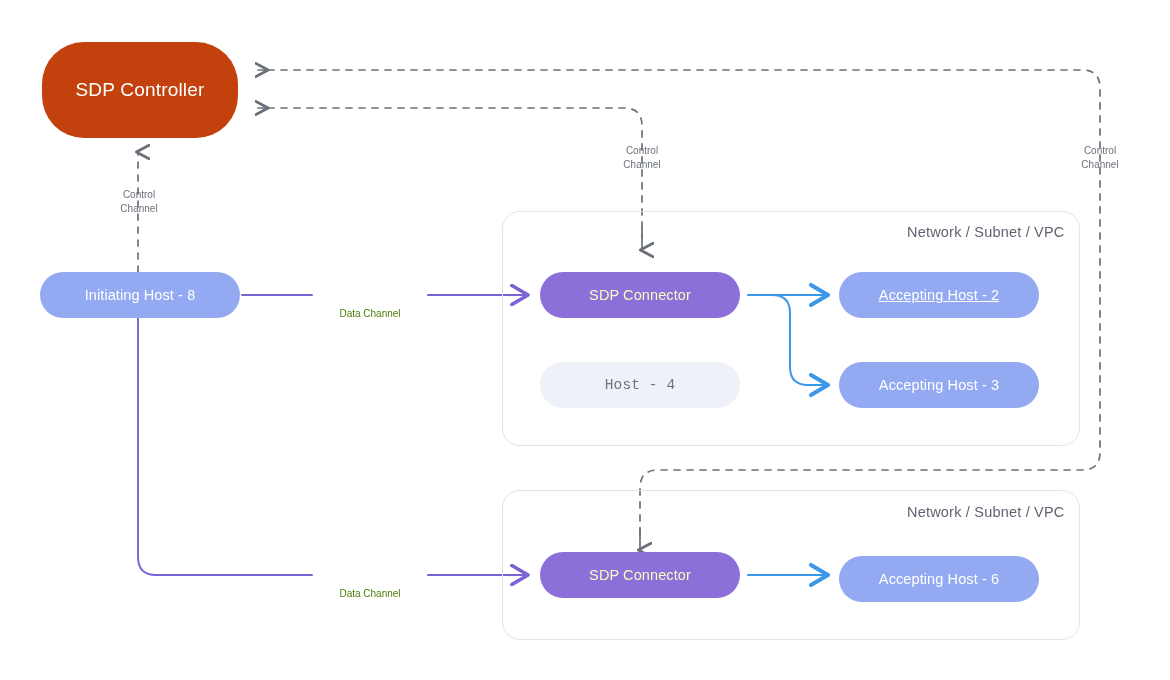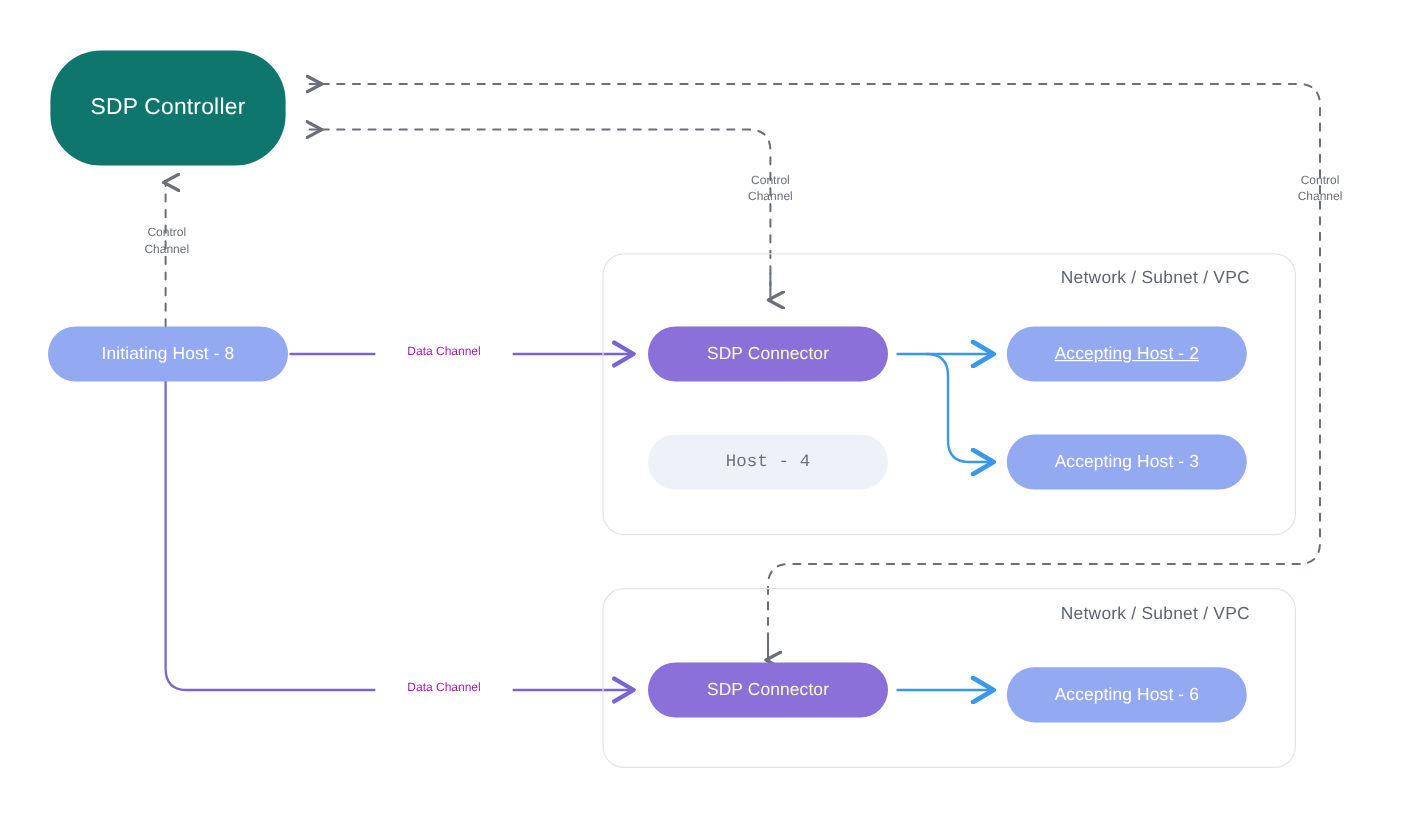--- a/index.html
+++ b/index.html
@@ -28,21 +28,21 @@
   .node {
     position: absolute;
     display: flex;
     align-items: center;
     justify-content: center;
     box-sizing: border-box;
     text-align: center;
     white-space: nowrap;
   }
   .node-controller {
-    background: #0f766e;
+    background: #c2410c;
     color: #ffffff;
     border-radius: 42px;
     font-size: 19px;
     letter-spacing: 0.2px;
   }
   .node-host-blue {
     background: #93aaf2;
     color: #ffffff;
     border-radius: 24px;
     font-size: 14.5px;
@@ -68,33 +68,35 @@
     border: 1.5px solid #e3e4e8;
     border-radius: 18px;
     background: transparent;
   }
   .vpc-label {
     position: absolute;
     font-size: 14.5px;
     color: #5f6470;
     white-space: nowrap;
     letter-spacing: 0.2px;
+    margin-left: 23px;
   }
   .wire-label {
     position: absolute;
     font-size: 10px;
     white-space: nowrap;
     text-align: center;
     line-height: 1.35;
   }
   .label-control {
     color: #6a6f7a;
   }
   .label-data {
-    color: #a21caf;
+    color: #4d7c0f;
+    margin-top: 20px;
   }
 </style>
 </head>
 <body>
 
 <div id="canvas">
 
   <svg class="wires" viewBox="0 0 1170 680">
     <defs>
       <marker id="arrow-dash-left" markerWidth="9" markerHeight="9" refX="7" refY="4.5" orient="auto">

